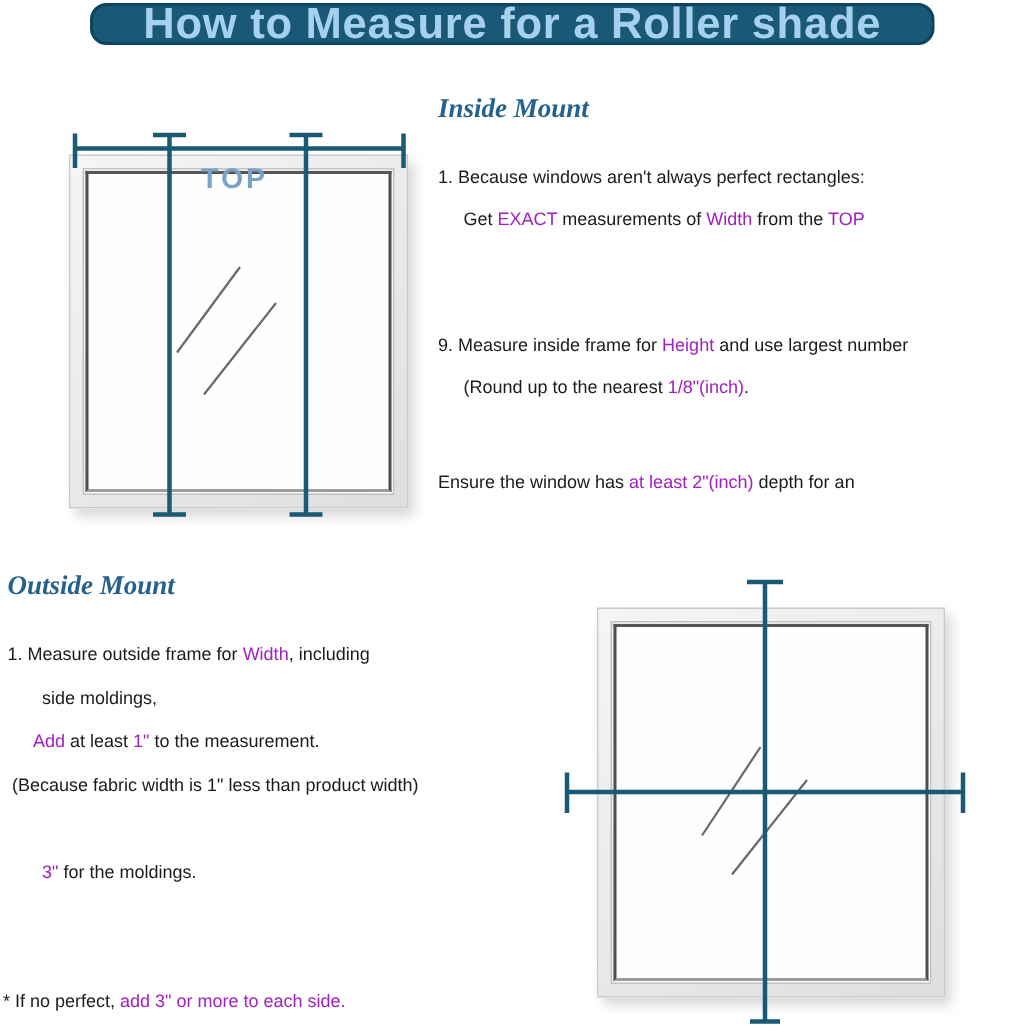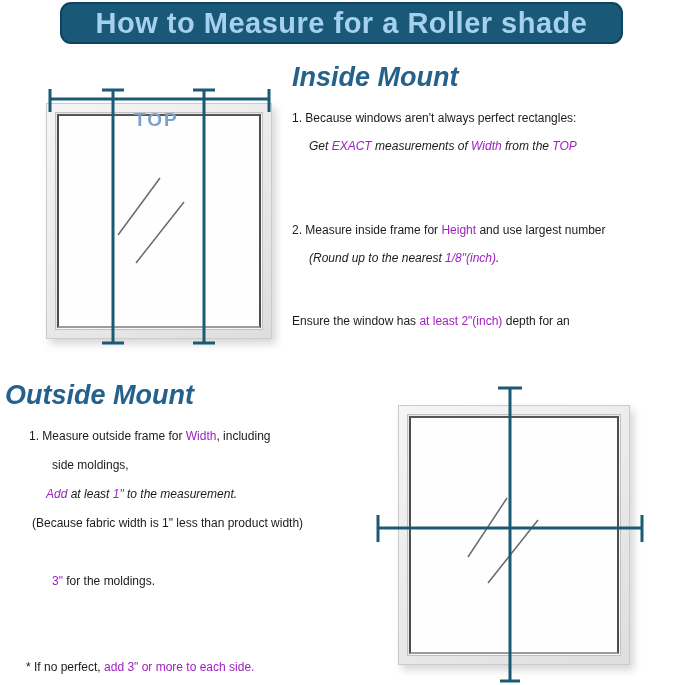--- a/index.html
+++ b/index.html
@@ -4,45 +4,45 @@
 <style>
   html,body{margin:0;padding:0;}
   body{
     width:679px;height:685px;position:relative;overflow:hidden;
     background:#ffffff;
     font-family:"Liberation Sans", sans-serif;
     color:var(--text,#1b1b1b);
   }
   
   .banner{
-    position:absolute;left:60px;top:2px;width:563px;height:42px;
+    position:absolute;left:60px;top:2px;width:563px;height:28px;
     background:var(--banner-bg,#1a5878);
     border:2px solid #0d4560;border-radius:11px;
     box-sizing:border-box;
     display:flex;align-items:center;justify-content:center;
   }
   .banner-title{
     font-size:29px;font-weight:bold;letter-spacing:.5px;
     color:var(--banner-text,#a6d1ee);
     white-space:nowrap;
   }
   
   .mount-heading{
     position:absolute;
-    font-family:Liberation Sans, sans-serif;
-    font-style:italic;font-size:27px;font-weight:600;
+    font-family:Liberation Serif, serif;
+    font-style:italic;font-size:18px;font-weight:600;
     color:var(--heading,#24618d);
     white-space:nowrap;
   }
   
   .para{position:absolute;font-size:12px;line-height:28px;white-space:nowrap;}
-  .para.lh29{line-height:29px;margin-left:24px;}
+  .para.lh29{line-height:29px;}
   .para.lh30{line-height:30px;}
   .tline{display:block;}
-  .ind17{padding-left:17px;font-style:italic;}
+  .ind17{padding-left:17px;}
   .ind23{padding-left:23px;}
   .ind3{padding-left:3px;}
   .hl{color:var(--highlight,#a020c0);}
   
   .win-group{position:absolute;}
   .win-frame{position:absolute;}
   .wf1{
     position:absolute;inset:0;
     background:linear-gradient(145deg,#f5f5f5 0%,#e9e9e9 55%,#dedede 100%);
     border:1px solid #cbcbcb;
@@ -94,21 +94,21 @@
 </div>
 
 <div class="mount-heading" style="left:292px;top:62px;">Inside Mount</div>
 
 <div class="para" style="left:292px;top:104px;">
   <div class="tline"><span>1. Because windows aren't always perfect rectangles:</span></div>
   <div class="tline ind17"><span>Get </span><span class="hl">EXACT</span><span> measurements of </span><span class="hl">Width</span><span> from the </span><span class="hl">TOP</span></div>
 </div>
 
 <div class="para" style="left:292px;top:216px;">
-  <div class="tline"><span>2. Measure inside frame for </span><span class="hl">Height</span><span> and use largest number</span></div>
+  <div class="tline"><span>9. Measure inside frame for </span><span class="hl">Height</span><span> and use largest number</span></div>
   <div class="tline ind17"><span>(Round up to the nearest </span><span class="hl">1/8"(inch)</span><span>.</span></div>
 </div>
 
 <div class="para lh30" style="left:292px;top:306px;">
   <div class="tline"><span>Ensure the window has </span><span class="hl">at least 2"(inch)</span><span> depth for an</span></div>
 </div>
 
 <div class="mount-heading" style="left:5px;top:380px;">Outside Mount</div>
 
 <div class="para lh29" style="left:5px;top:422px;">

